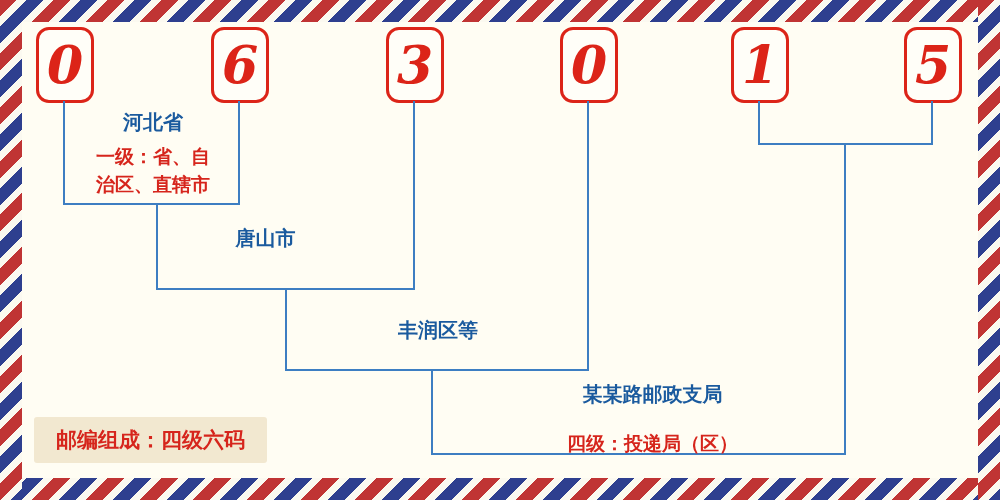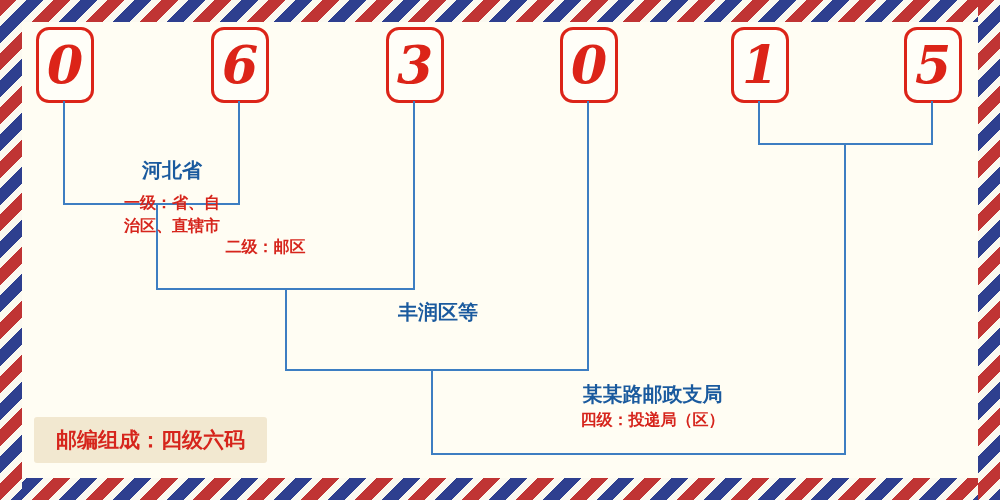--- a/index.html
+++ b/index.html
@@ -18,22 +18,22 @@
   .digit{font-family:"DejaVu Serif","Liberation Serif",serif;font-style:italic;font-weight:bold;font-size:52px;color:#dc2418;line-height:1;}
 
   
   .vline,.hline{position:absolute;background:#3d7ec2;}
   .vline{width:2px;}
   .hline{height:2px;}
 
   
   .label-group{position:absolute;text-align:center;}
   .place{color:#1a5a9e;font-weight:bold;font-size:20px;line-height:1.2;}
-  .desc{color:#d6251c;font-weight:bold;font-size:16px;margin-top:9px;white-space:pre-line;line-height:1.45;}
-  .branch .desc{margin-top:2px;}
+  .desc{color:#d6251c;font-weight:bold;font-size:19px;margin-top:9px;white-space:pre-line;line-height:1.45;}
+  .branch .desc{margin-top:24px;}
 
   .badge{position:absolute;left:34px;top:417px;background:#f2e8d0;color:#d6251c;font-weight:bold;font-size:21px;padding:9px 22px;border-radius:3px;text-align:right;}
 </style>
 </head>
 <body>
 
 <div class="canvas">
 
   <div class="stripe stripe-top"></div>
   <div class="stripe stripe-bottom"></div>
@@ -72,31 +72,31 @@
   <div class="hline" style="left:285px;top:369px;width:304px;"></div>
 
   <div class="vline" style="left:758px;top:101px;height:43px;"></div>
   <div class="vline" style="left:931px;top:101px;height:43px;"></div>
   <div class="hline" style="left:758px;top:143px;width:175px;"></div>
 
   <div class="vline" style="left:844px;top:143px;height:312px;"></div>
   <div class="vline" style="left:431px;top:369px;height:86px;"></div>
   <div class="hline" style="left:431px;top:453px;width:415px;"></div>
 
-  <div class="label-group" style="left:87px;top:110px;width:170px;margin-top:48px;">
+  <div class="label-group" style="left:68px;top:110px;width:170px;">
     <div class="place">河北省</div>
     <div class="desc">一级：省、自
 治区、直辖市</div>
   </div>
 
   <div class="label-group" style="left:168px;top:226px;width:195px;">
-    <div class="desc">二级：邮区</div>
+    <div class="place">唐山市</div>
   </div>
 
-  <div class="label-group" style="left:293px;top:300px;width:290px;">
+  <div class="label-group" style="left:293px;top:318px;width:290px;">
     <div class="place">丰润区等</div>
   </div>
 
   <div class="label-group branch" style="left:500px;top:382px;width:305px;">
     <div class="place">某某路邮政支局</div>
     <div class="desc">四级：投递局（区）</div>
   </div>
 
 
   <div class="badge">邮编组成：四级六码</div>

